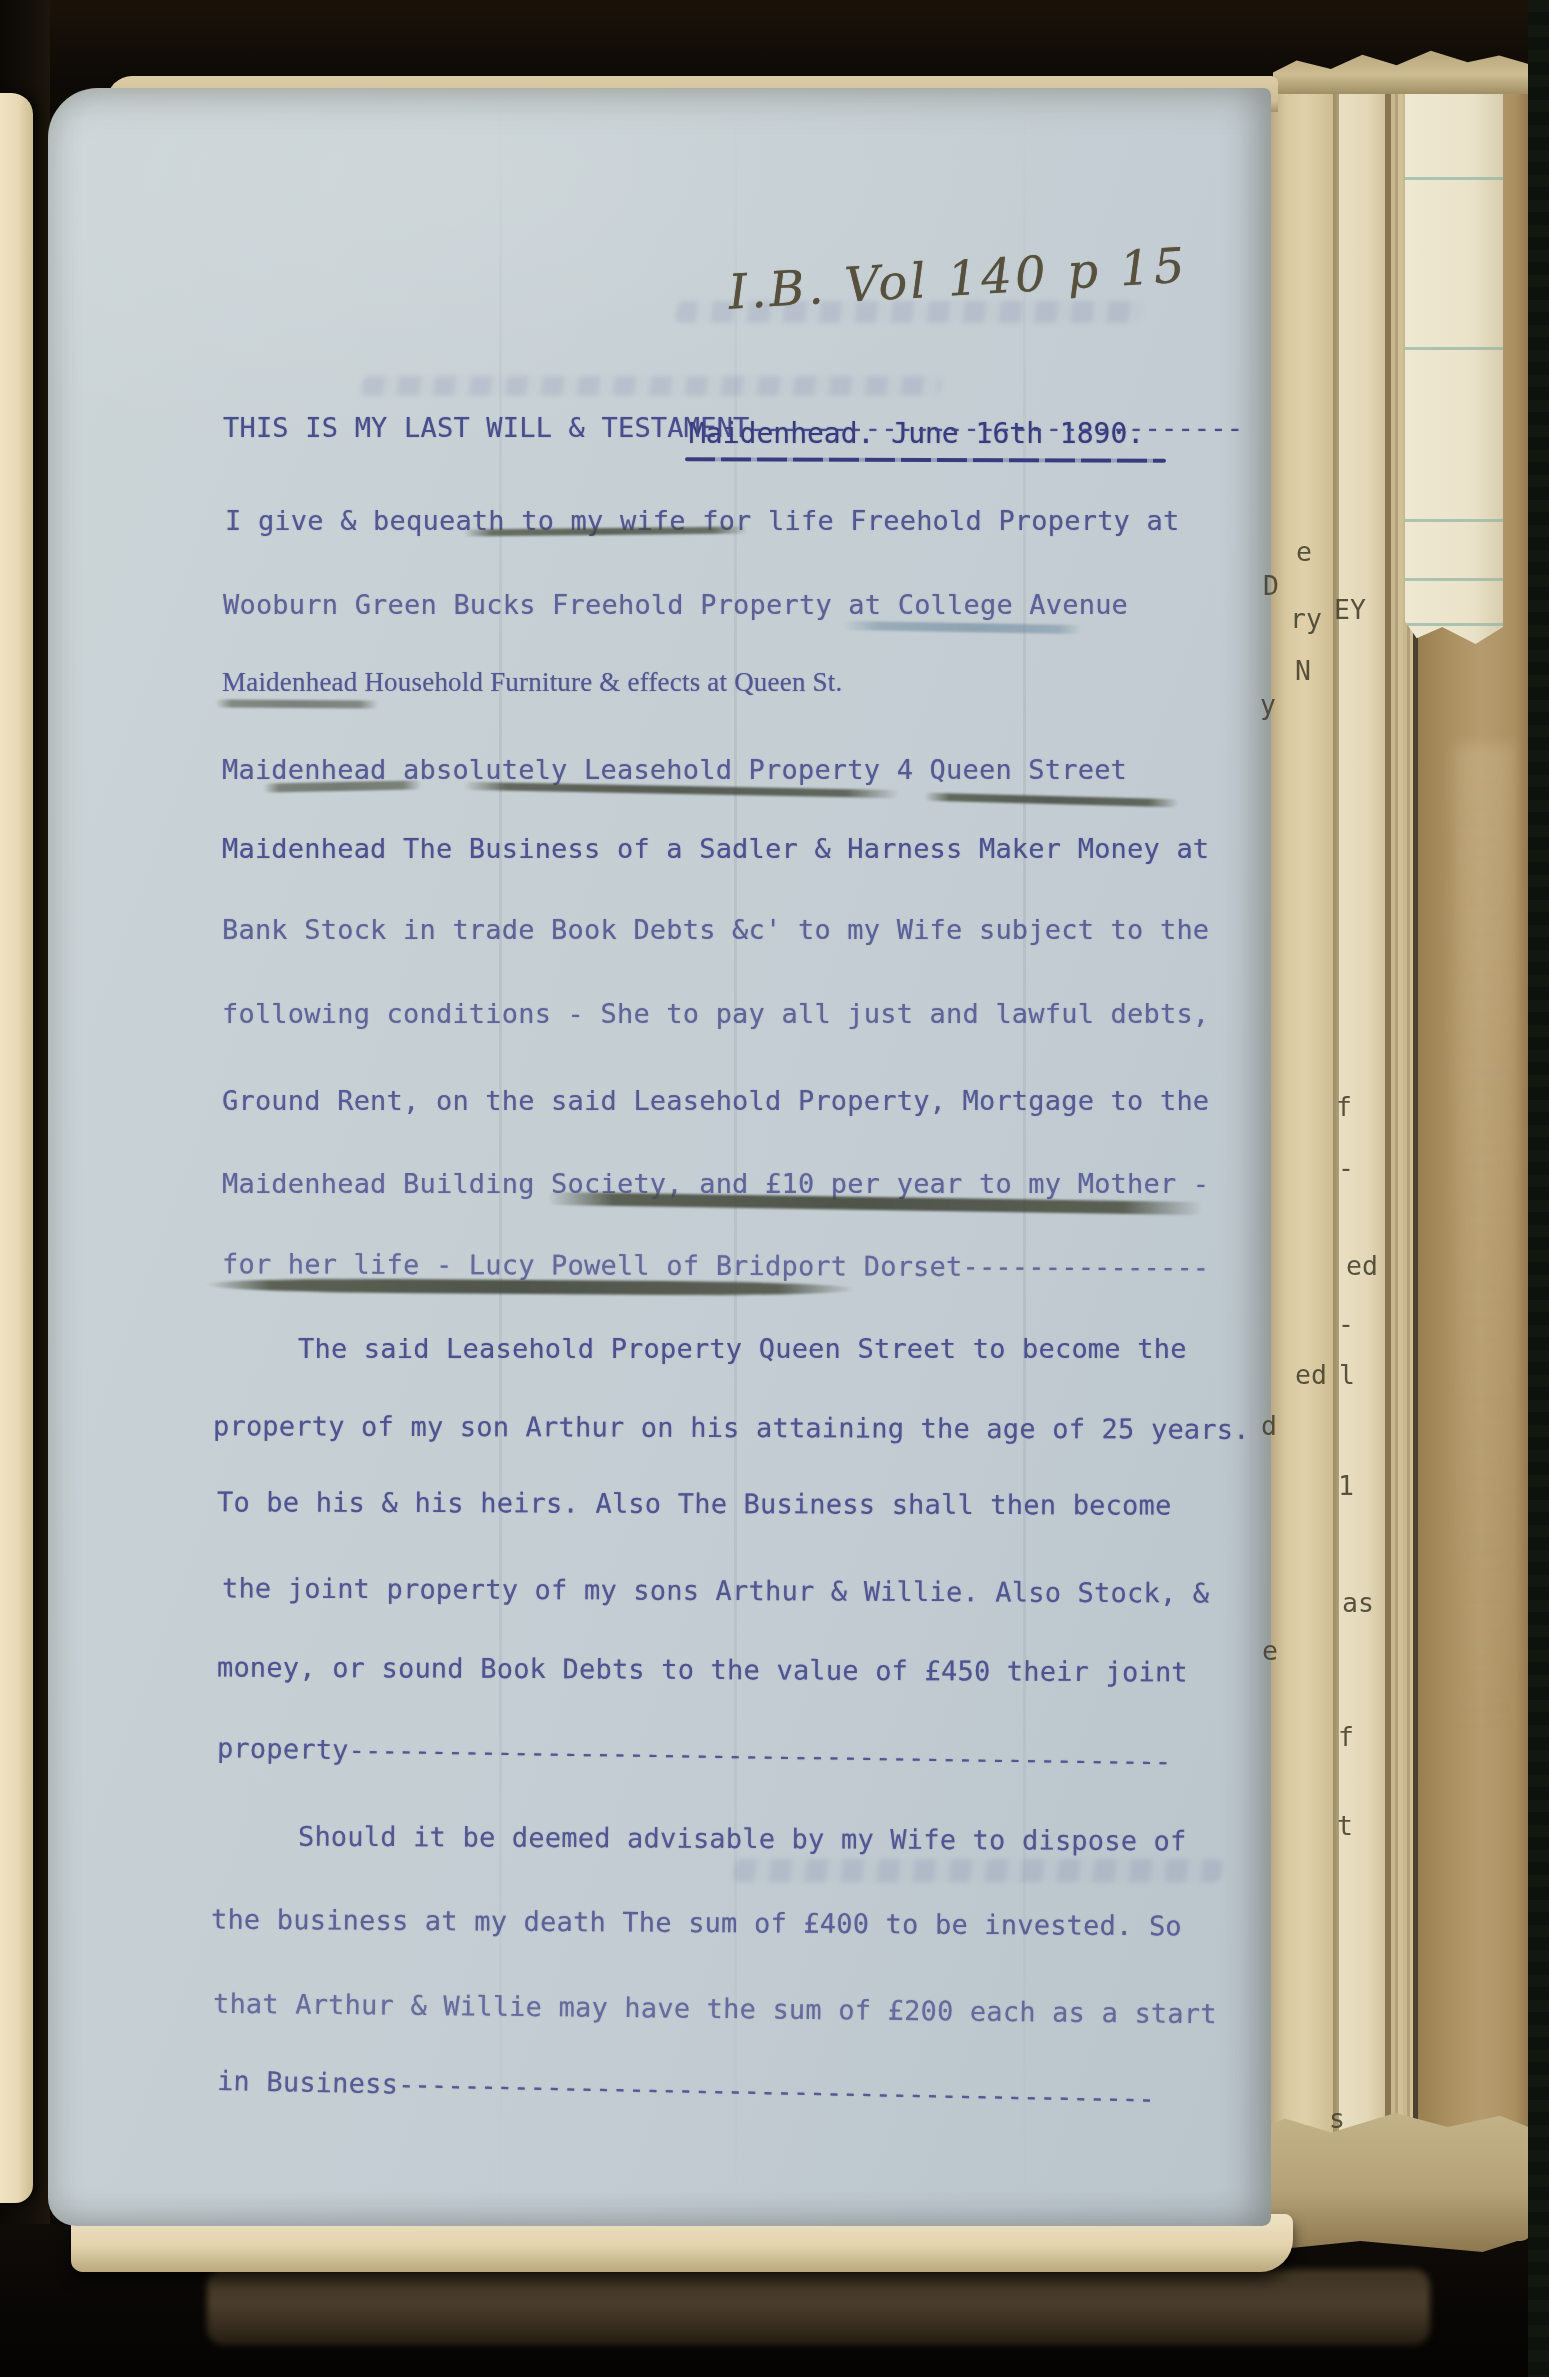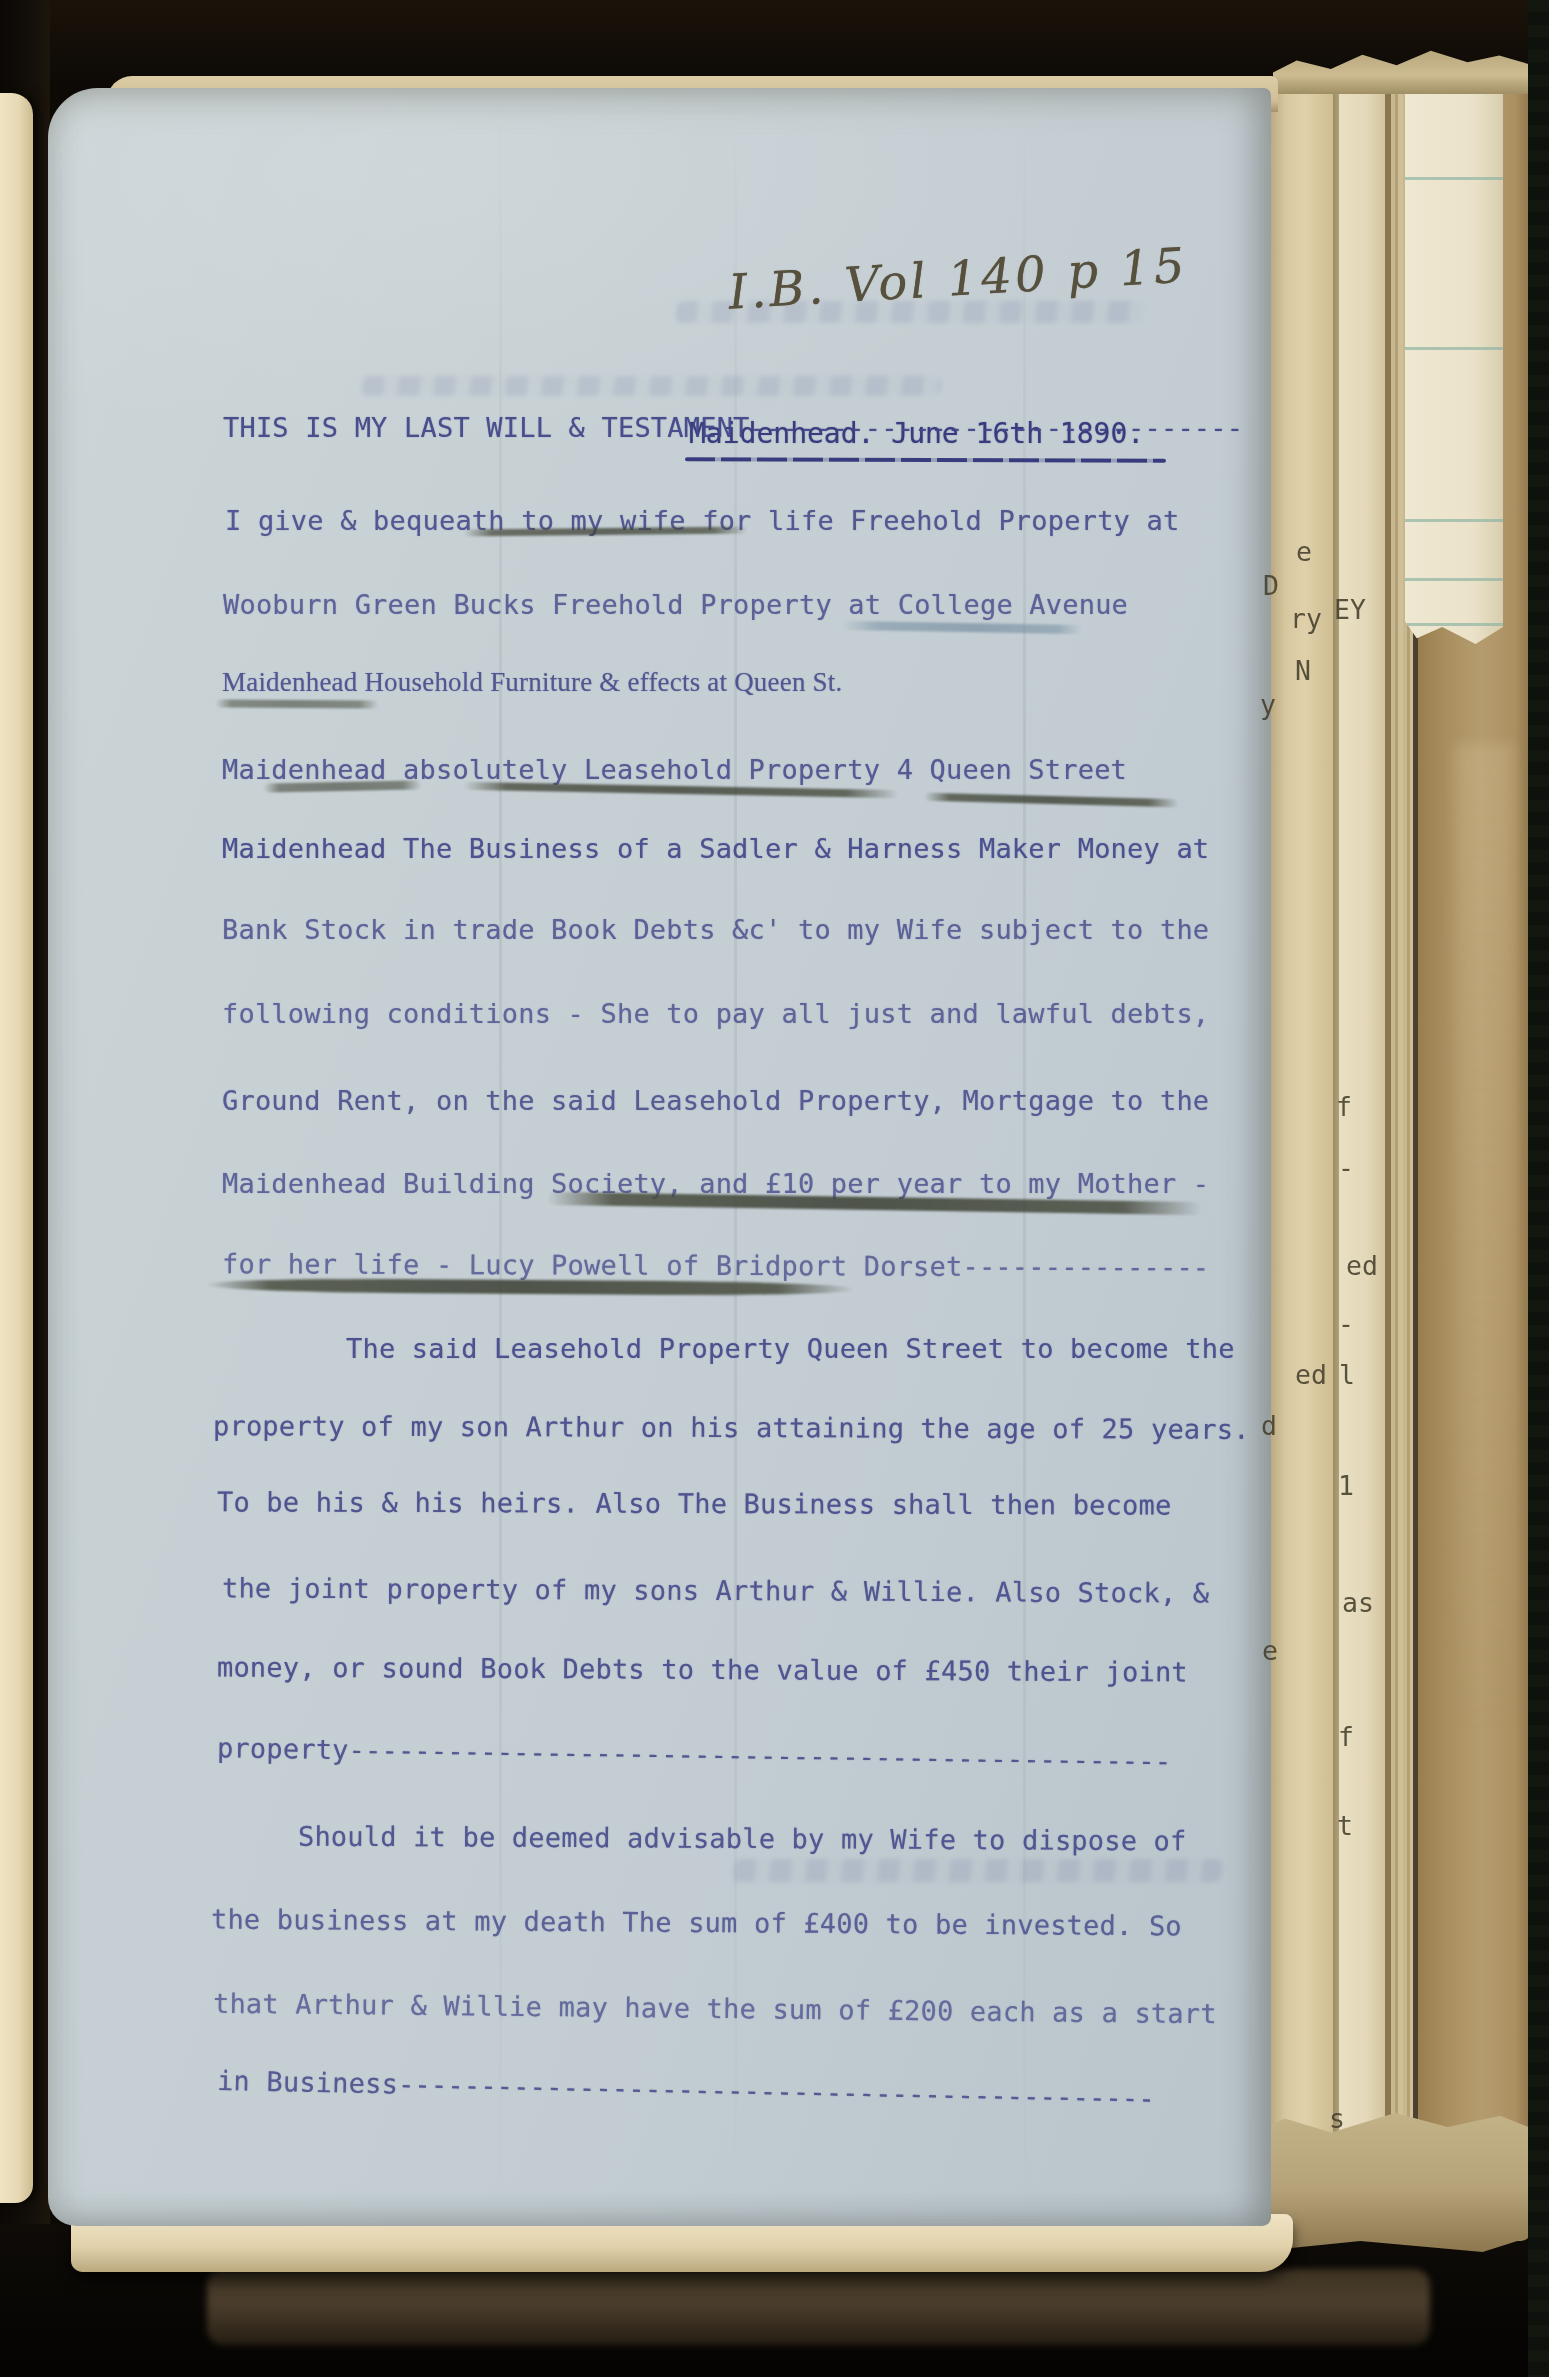--- a/index.html
+++ b/index.html
@@ -153,21 +153,21 @@
         <div class="tline" style="left: 177px; top: 417px; opacity: 0.88; transform: rotate(0deg); color: rgb(67, 71, 138);">I give &amp; bequeath to my wife for life Freehold Property at</div>
         <div class="tline" style="left: 175px; top: 501px; opacity: 0.8; transform: rotate(0deg); color: rgb(67, 71, 138);">Wooburn Green Bucks Freehold Property at College Avenue</div>
         <div class="tline" style="left: 174px; top: 579px; opacity: 0.88; transform: rotate(0deg); color: rgb(67, 71, 138); font-family: Liberation Serif, serif;">Maidenhead Household Furniture &amp; effects at Queen St.</div>
         <div class="tline" style="left: 174px; top: 666px; opacity: 0.85; transform: rotate(0deg); color: rgb(67, 71, 138);">Maidenhead absolutely Leasehold Property 4 Queen Street</div>
         <div class="tline" style="left: 174px; top: 745px; opacity: 0.92; transform: rotate(0deg); color: rgb(67, 71, 138);">Maidenhead The Business of a Sadler &amp; Harness Maker Money at</div>
         <div class="tline" style="left: 174px; top: 826px; opacity: 0.8; transform: rotate(0deg); color: rgb(67, 71, 138);">Bank Stock in trade Book Debts &amp;c' to my Wife subject to the</div>
         <div class="tline" style="left: 174px; top: 910px; opacity: 0.78; transform: rotate(0deg); color: rgb(67, 71, 138);">following conditions - She to pay all just and lawful debts,</div>
         <div class="tline" style="left: 174px; top: 997px; opacity: 0.85; transform: rotate(0deg); color: rgb(67, 71, 138);">Ground Rent, on the said Leasehold Property, Mortgage to the</div>
         <div class="tline" style="left: 174px; top: 1080px; opacity: 0.78; transform: rotate(0deg); color: rgb(67, 71, 138);">Maidenhead Building Society, and £10 per year to my Mother -</div>
         <div class="tline" style="left: 174px; top: 1162px; opacity: 0.74; transform: rotate(0.2deg); color: rgb(67, 71, 138);">for her life - Lucy Powell of Bridport Dorset---------------</div>
-        <div class="tline" style="left: 250px; top: 1245px; opacity: 0.92; transform: rotate(0deg); color: rgb(67, 71, 138); margin-left: 48px;">The said Leasehold Property Queen Street to become the</div>
+        <div class="tline" style="left: 250px; top: 1245px; opacity: 0.92; transform: rotate(0deg); color: rgb(67, 71, 138);">The said Leasehold Property Queen Street to become the</div>
         <div class="tline" style="left: 165px; top: 1324px; opacity: 0.9; transform: rotate(0.2deg); color: rgb(67, 71, 138);">property of my son Arthur on his attaining the age of 25 years.</div>
         <div class="tline" style="left: 169px; top: 1400px; opacity: 0.9; transform: rotate(0.2deg); color: rgb(67, 71, 138);">To be his &amp; his heirs. Also The Business shall then become</div>
         <div class="tline" style="left: 174px; top: 1487px; opacity: 0.88; transform: rotate(0.3deg); color: rgb(67, 71, 138);">the joint property of my sons Arthur &amp; Willie. Also Stock, &amp;</div>
         <div class="tline" style="left: 169px; top: 1566px; opacity: 0.9; transform: rotate(0.3deg); color: rgb(67, 71, 138);">money, or sound Book Debts to the value of £450 their joint</div>
         <div class="tline" style="left: 169px; top: 1651px; opacity: 0.88; transform: rotate(0.8deg); color: rgb(67, 71, 138);">property--------------------------------------------------</div>
         <div class="tline" style="left: 250px; top: 1735px; opacity: 0.88; transform: rotate(0.3deg); color: rgb(67, 71, 138);">Should it be deemed advisable by my Wife to dispose of</div>
         <div class="tline" style="left: 163px; top: 1819px; opacity: 0.8; transform: rotate(0.4deg); color: rgb(67, 71, 138);">the business at my death The sum of £400 to be invested. So</div>
         <div class="tline" style="left: 165px; top: 1905px; opacity: 0.72; transform: rotate(0.6deg); color: rgb(67, 71, 138);">that Arthur &amp; Willie may have the sum of £200 each as a start</div>
         <div class="tline" style="left: 169px; top: 1986px; opacity: 0.85; transform: rotate(1.1deg); color: rgb(67, 71, 138);">in Business----------------------------------------------</div>
       </div>

